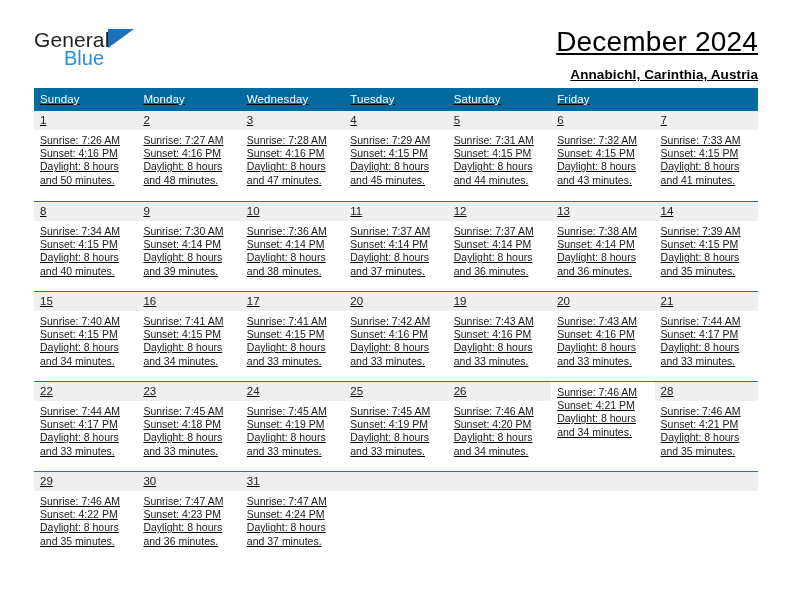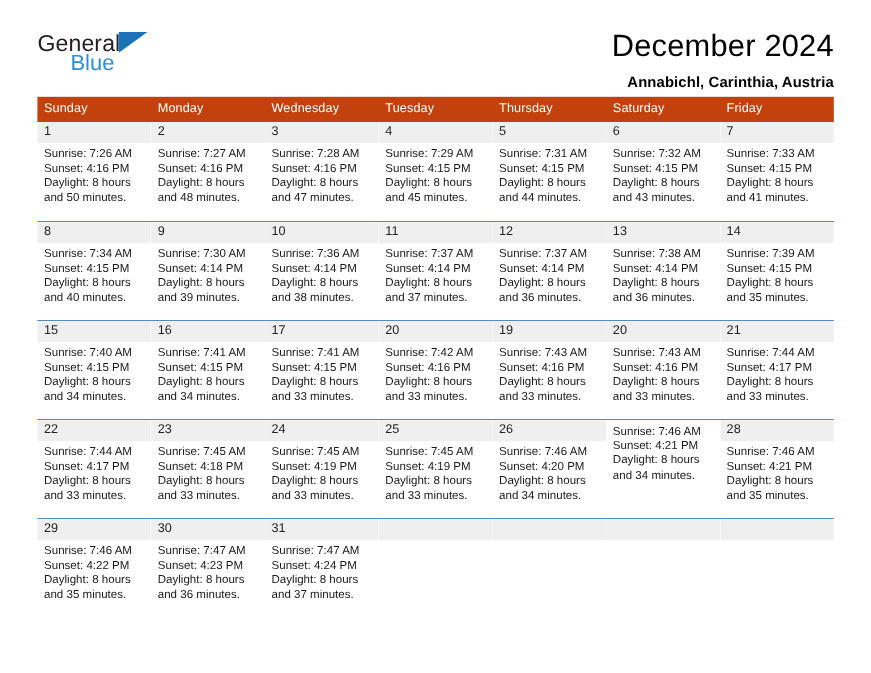--- a/index.html
+++ b/index.html
@@ -14,20 +14,21 @@
     font-family: "Liberation Sans", sans-serif;
     color: #000000;
     overflow: hidden;
   }
 
   .page {
     width: 792px;
     height: 536px;
     position: relative;
     padding: 0;
+    text-decoration: underline;
   }
 
   
   .header {
     display: flex;
     align-items: flex-start;
     justify-content: space-between;
     padding: 26px 34px 0 34px;
     height: 74px;
   }
@@ -88,21 +89,21 @@
   }
 
   
   .calendar {
     margin: 14px 34px 0 34px;
     width: 724px;
   }
   .weekday-row {
     display: grid;
     grid-template-columns: repeat(7, 1fr);
-    background: #c2410c;
+    background: #0369a1;
   }
   .weekday {
     color: #ffffff;
     font-size: 11.5px;
     padding: 5px 0 6px 6px;
     letter-spacing: 0.1px;
   }
 
   .week-row {
     display: grid;
@@ -157,21 +158,20 @@
     </div>
 
   </div>
 
   <div class="calendar">
     <div class="weekday-row" id="weekday-row">
         <div class="weekday">Sunday</div>
         <div class="weekday">Monday</div>
         <div class="weekday">Wednesday</div>
         <div class="weekday">Tuesday</div>
-        <div class="weekday">Thursday</div>
         <div class="weekday">Saturday</div>
         <div class="weekday">Friday</div>
       </div>
     <div id="weeks-container">
         <div class="week-row">
           <div class="day-cell">
             <div class="day-number">1</div>
             <div class="day-info">
               <div>Sunrise: 7:26 AM</div>
               <div>Sunset: 4:16 PM</div>

